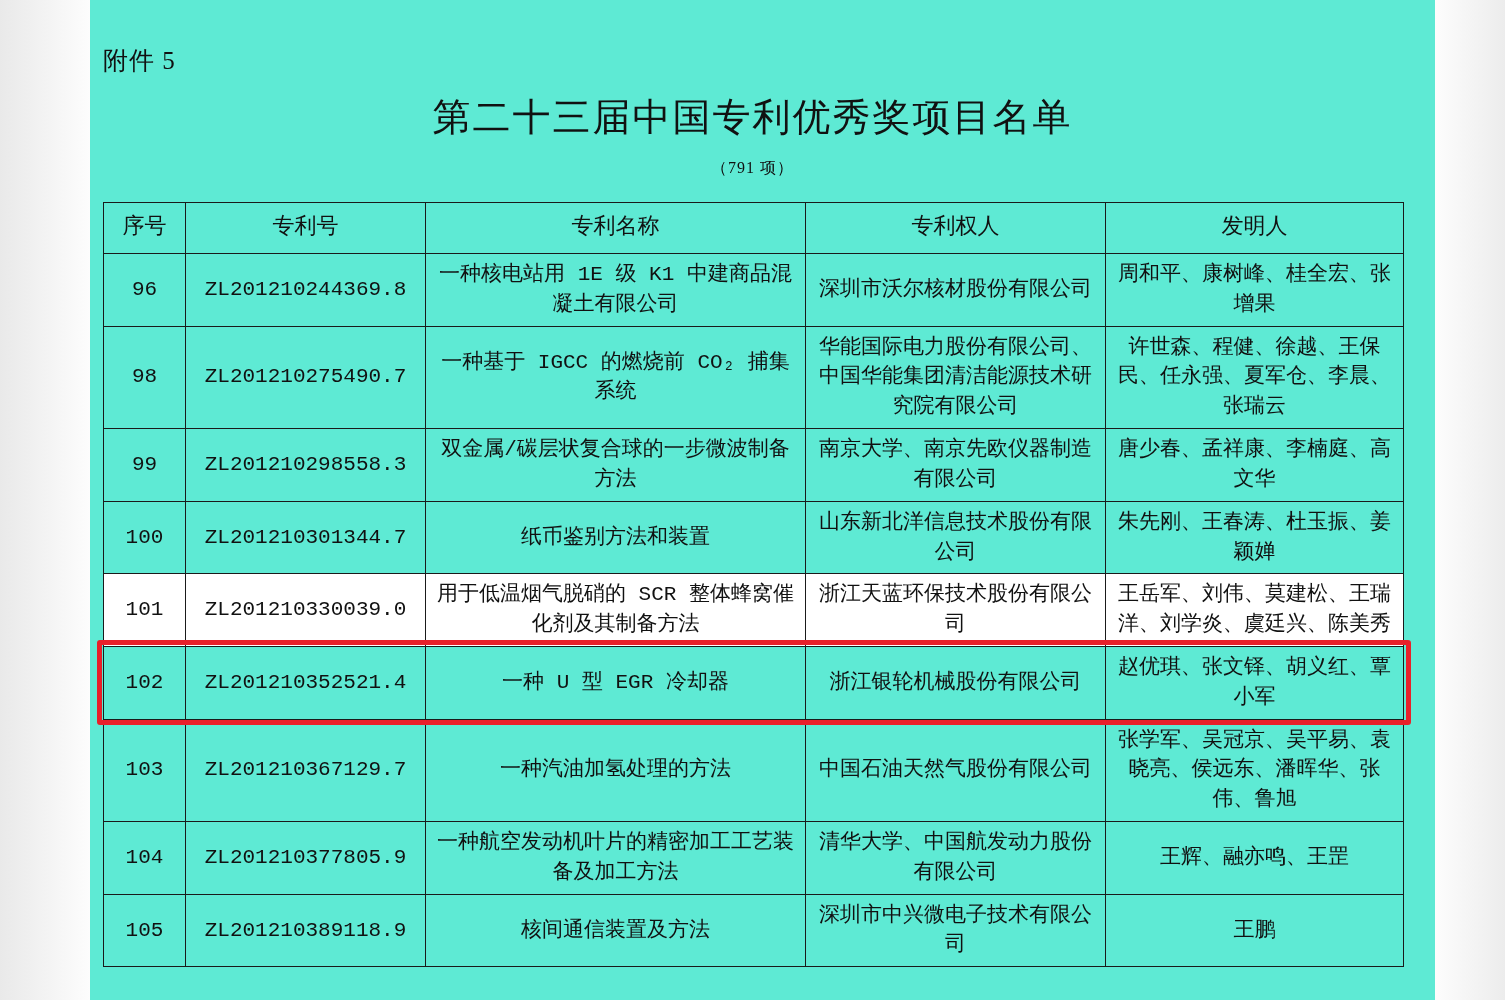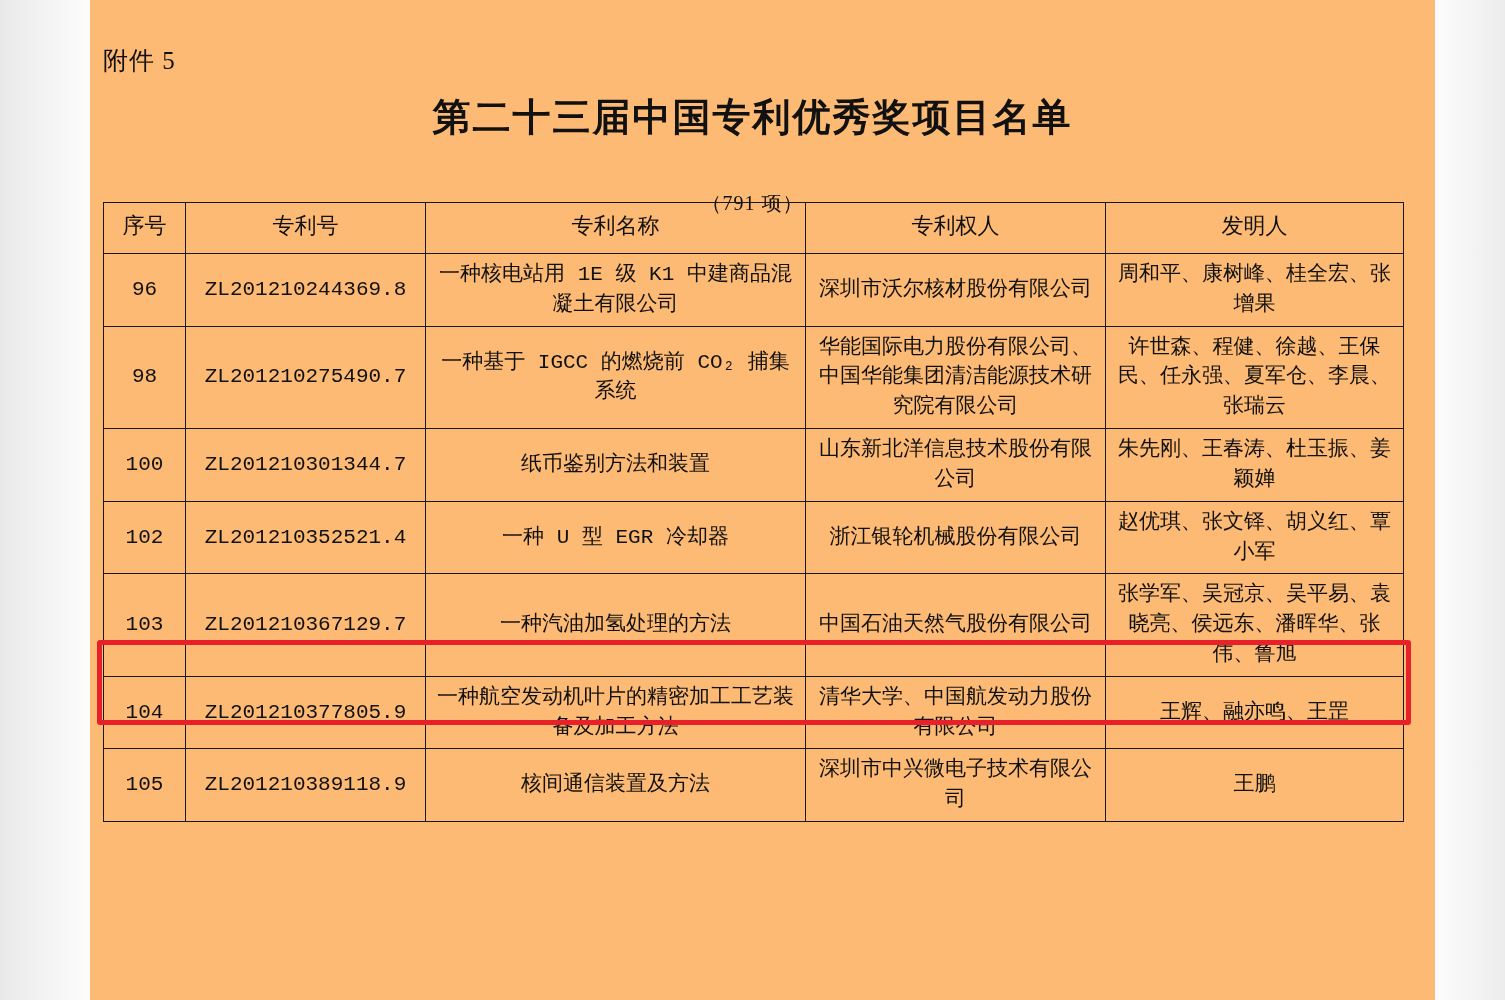--- a/index.html
+++ b/index.html
@@ -11,21 +11,21 @@
     width: 1505px;
     height: 1000px;
     font-family: "Liberation Serif", "DejaVu Serif", serif;
     color: #111111;
     position: relative;
     overflow: hidden;
   }
   .page {
     position: absolute;
     inset: 0;
-    background: #fdba74;
+    background: #5eead4;
   }
   
   .page::before {
     content: "";
     position: absolute;
     left: 0; top: 0; bottom: 0;
     width: 90px;
     background: linear-gradient(to right, #e9e9e9 0%, #fdfdfd 100%);
     pointer-events: none;
   }
@@ -47,34 +47,33 @@
     font-family: "Liberation Serif", serif;
   }
 
   .doc-title {
     position: absolute;
     left: 0;
     right: 0;
     top: 92px;
     text-align: center;
     font-size: 38px;
-    font-weight: bold;
+    font-weight: normal;
     letter-spacing: 2px;
     font-family: "Liberation Serif", serif;
   }
 
   .doc-subtitle {
     position: absolute;
     left: 0;
     right: 0;
     top: 158px;
     text-align: center;
-    font-size: 20px;
+    font-size: 16px;
     letter-spacing: 1px;
-    margin-top: 32px;
   }
 
   .table-wrap {
     position: absolute;
     left: 103px;
     top: 202px;
     width: 1300px;
   }
 
   table.patent-table {
@@ -163,26 +162,40 @@
           <td class="cell-inv">周和平、康树峰、桂全宏、张增果</td>
         </tr>
         <tr>
           <td class="cell-idx">98</td>
           <td class="cell-no">ZL201210275490.7</td>
           <td class="cell-name">一种基于 IGCC 的燃烧前 CO₂ 捕集系统</td>
           <td class="cell-owner">华能国际电力股份有限公司、中国华能集团清洁能源技术研究院有限公司</td>
           <td class="cell-inv">许世森、程健、徐越、王保民、任永强、夏军仓、李晨、张瑞云</td>
         </tr>
         <tr>
+          <td class="cell-idx">99</td>
+          <td class="cell-no">ZL201210298558.3</td>
+          <td class="cell-name">双金属/碳层状复合球的一步微波制备方法</td>
+          <td class="cell-owner">南京大学、南京先欧仪器制造有限公司</td>
+          <td class="cell-inv">唐少春、孟祥康、李楠庭、高文华</td>
+        </tr>
+        <tr>
           <td class="cell-idx">100</td>
           <td class="cell-no">ZL201210301344.7</td>
           <td class="cell-name">纸币鉴别方法和装置</td>
           <td class="cell-owner">山东新北洋信息技术股份有限公司</td>
           <td class="cell-inv">朱先刚、王春涛、杜玉振、姜颖婵</td>
         </tr>
+        <tr class="row-101">
+          <td class="cell-idx">101</td>
+          <td class="cell-no">ZL201210330039.0</td>
+          <td class="cell-name">用于低温烟气脱硝的 SCR 整体蜂窝催化剂及其制备方法</td>
+          <td class="cell-owner">浙江天蓝环保技术股份有限公司</td>
+          <td class="cell-inv">王岳军、刘伟、莫建松、王瑞洋、刘学炎、虞廷兴、陈美秀</td>
+        </tr>
         <tr>
           <td class="cell-idx">102</td>
           <td class="cell-no">ZL201210352521.4</td>
           <td class="cell-name">一种 U 型 EGR 冷却器</td>
           <td class="cell-owner">浙江银轮机械股份有限公司</td>
           <td class="cell-inv">赵优琪、张文铎、胡义红、覃小军</td>
         </tr>
         <tr>
           <td class="cell-idx">103</td>
           <td class="cell-no">ZL201210367129.7</td>

